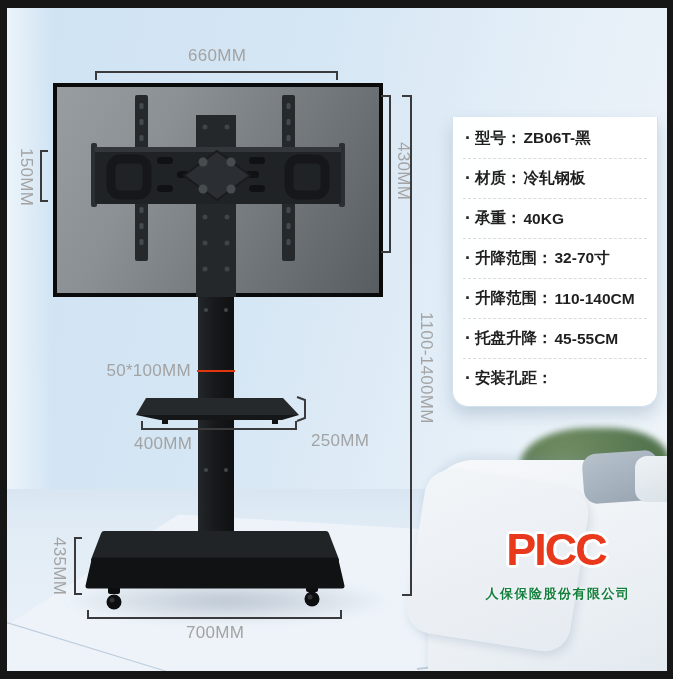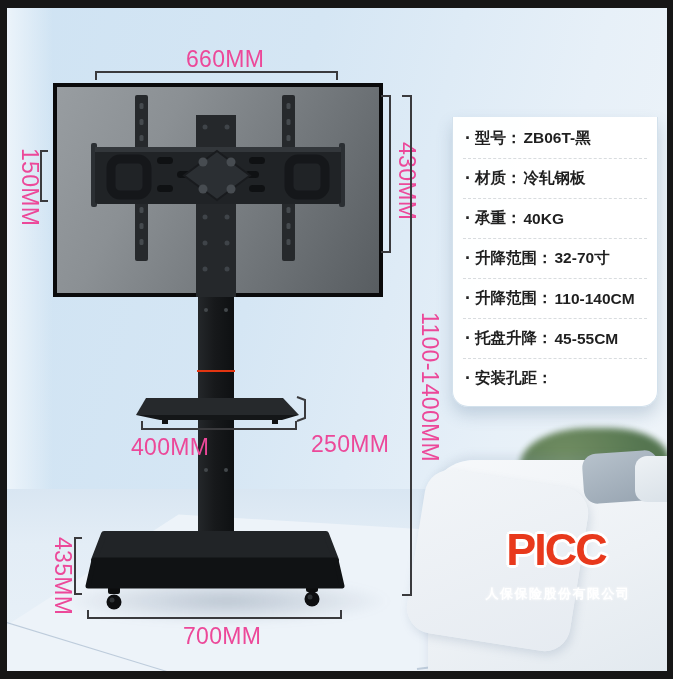--- a/index.html
+++ b/index.html
@@ -41,21 +41,21 @@
   .bracket-svg{position:absolute;left:53px;top:83px;width:330px;height:214px;}
   .pole{position:absolute;left:198px;top:293px;width:36px;height:245px;
     background:linear-gradient(90deg,#24272a 0%,#17191b 45%,#0e1012 100%);}
   .pole-screw{position:absolute;width:4px;height:4px;border-radius:50%;background:#43474b;}
   .red-mark{position:absolute;left:197px;top:370px;width:38px;height:2px;}
   .tray-svg{position:absolute;left:126px;top:392px;width:180px;height:34px;}
   .base-shadow{position:absolute;left:62px;top:578px;width:330px;height:46px;border-radius:50%;
     background:radial-gradient(ellipse at center,rgba(85,105,130,.32),rgba(85,105,130,0) 70%);filter:blur(4px);}
   .base-svg{position:absolute;left:78px;top:526px;width:270px;height:92px;}
   
-  .dim-label{position:absolute;color:#ec4899;font-size:23px;font-weight:500;letter-spacing:.3px;white-space:nowrap;}
+  .dim-label{position:absolute;color:#a3a3a3;font-size:17px;font-weight:500;letter-spacing:.3px;white-space:nowrap;}
   .vtext{writing-mode:vertical-rl;}
   .br{position:absolute;box-sizing:border-box;border:0 solid #3a3a3d;}
   .br-top{border-top-width:2px;border-left-width:2px;border-right-width:2px;}
   .br-bottom{border-bottom-width:2px;border-left-width:2px;border-right-width:2px;}
   .br-left{border-left-width:2px;border-top-width:2px;border-bottom-width:2px;}
   .br-right{border-right-width:2px;border-top-width:2px;border-bottom-width:2px;}
   .brace-svg{position:absolute;left:296px;top:395px;width:14px;height:28px;}
   
   .spec-card{position:absolute;left:452px;top:117px;width:206px;}
   .spec-header{height:46px;line-height:46px;text-align:center;color:#fff;font-size:22px;font-weight:700;
@@ -69,21 +69,21 @@
     border-bottom:1px dashed #d8dcdf;font-weight:600;}
   .spec-row:last-child{border-bottom:none;}
   .spec-bullet{font-size:18px;font-weight:700;margin:0 4px 0 2px;color:#222;}
   .spec-label{margin-right:2px;white-space:nowrap;font-family:Liberation Mono, monospace;}
   .spec-value{white-space:nowrap;}
   
   .picc-logo{position:absolute;left:495px;top:524px;width:122px;text-align:center;
     font-size:45px;font-weight:800;letter-spacing:-2px;color:#e8391c;transform:scaleY(.98);
     text-shadow:-2px -2px 0 #fff,2px -2px 0 #fff,-2px 2px 0 #fff,2px 2px 0 #fff,0 -3px 0 #fff,0 3px 0 #fff,-3px 0 0 #fff,3px 0 0 #fff;}
   .picc-company{position:absolute;left:478px;top:585px;width:160px;text-align:center;
-    font-size:13px;font-weight:700;letter-spacing:1.5px;color:#ffffff;text-shadow:0 0 3px #fff;}
+    font-size:13px;font-weight:700;letter-spacing:1.5px;color:#15803d;text-shadow:0 0 3px #fff;}
   .picc-policy{position:absolute;left:478px;top:604px;width:160px;text-align:center;
     font-size:8.5px;color:#585d62;text-shadow:0 0 2px #fff;}
 </style>
 </head>
 <body>
 
 <div id="canvas">
 
   <div id="scene">
     <div class="window-light"></div>
@@ -187,20 +187,21 @@
 
   <div class="dim-label vtext" style="left:16px;top:148px;">150MM</div>
   <div class="br br-left" style="left:40px;top:150px;width:8px;height:52px;"></div>
 
   <div class="br br-right" style="left:381px;top:95px;width:10px;height:158px;"></div>
   <div class="dim-label vtext" style="left:393px;top:142px;">430MM</div>
 
   <div class="br br-right" style="left:402px;top:95px;width:10px;height:501px;"></div>
   <div class="dim-label vtext" style="left:416px;top:312px;">1100-1400MM</div>
 
+  <div class="dim-label" style="left:85px;top:361px;width:106px;text-align:right;">50*100MM</div>
 
   <svg class="brace-svg" viewBox="0 0 14 28">
     <path d="M1 2 L9 5 L9 23 L1 26" fill="none" stroke="#3a3a3d" stroke-width="2"></path>
   </svg>
   <div class="dim-label" style="left:311px;top:400px;margin-top:31px;">250MM</div>
 
   <div class="br br-bottom" style="left:141px;top:421px;width:156px;height:9px;"></div>
   <div class="dim-label" style="left:131px;top:434px;width:64px;text-align:center;">400MM</div>
 
   <div class="dim-label vtext" style="left:49px;top:537px;">435MM</div>

